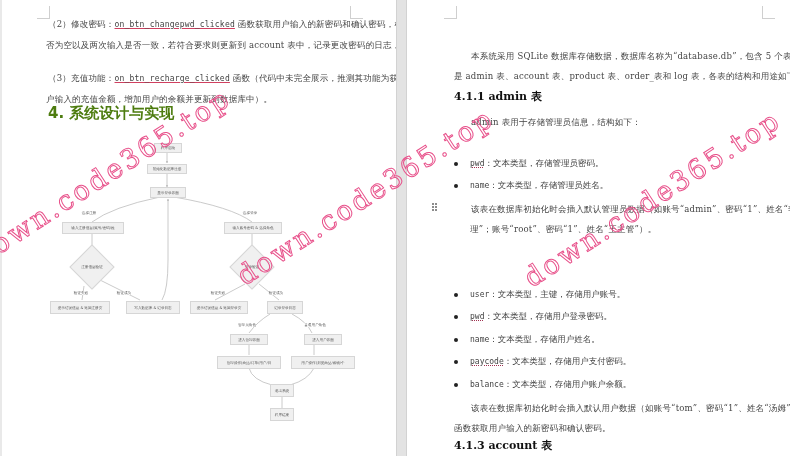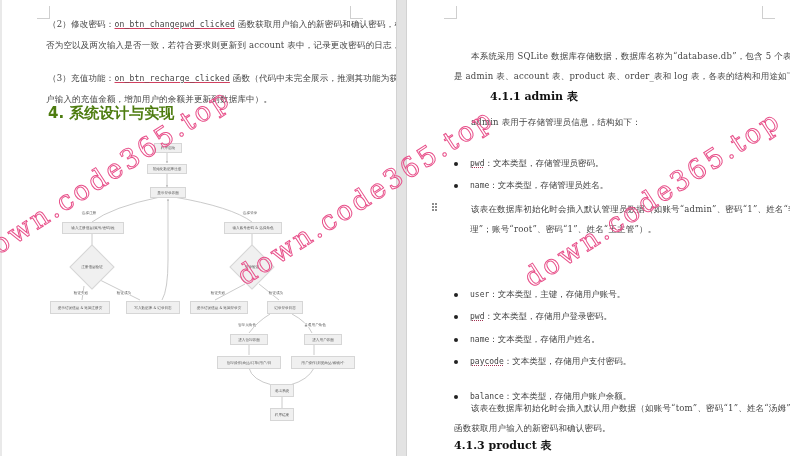--- a/index.html
+++ b/index.html
@@ -171,21 +171,21 @@
 <div class="page" id="page-right">
   <div class="crop tl" style="left:37px;top:6px;"></div>
   <div class="crop tr" style="left:355px;top:6px;"></div>
 
 
   <div class="para" style="left:47px;top:46px;width:330px;">
     <div style="white-space:nowrap;padding-left:17px;">本系统采用 SQLite 数据库存储数据，数据库名称为“database.db”，包含 5 个表，分别</div>
     <div style="white-space:nowrap;">是 admin 表、account 表、product 表、order_表和 log 表，各表的结构和用途如下：</div>
   </div>
 
-  <div class="h3" style="left:47px;top:89px;margin-left:36px;">4.1.1 admin 表</div>
+  <div class="h3" style="left:47px;top:89px;">4.1.1 admin 表</div>
 
   <div class="para" style="left:64px;top:112px;white-space:nowrap;">admin 表用于存储管理员信息，结构如下：</div>
 
   <div class="bullet" style="left:47px;top:180px;">
     <span class="dot"></span><span class="mono">name</span><span>：文本类型，存储管理员姓名。</span>
   </div>
   <div class="bullet" style="left:47px;top:158px;">
     <span class="dot"></span><span class="mono ul-dot">pwd</span><span>：文本类型，存储管理员密码。</span>
   </div>
 
@@ -201,30 +201,30 @@
   </div>
   <div class="bullet" style="left:47px;top:311px;">
     <span class="dot"></span><span class="mono ul-dot">pwd</span><span>：文本类型，存储用户登录密码。</span>
   </div>
   <div class="bullet" style="left:47px;top:334px;">
     <span class="dot"></span><span class="mono">name</span><span>：文本类型，存储用户姓名。</span>
   </div>
   <div class="bullet" style="left:47px;top:356px;">
     <span class="dot"></span><span class="mono ul-dot">paycode</span><span>：文本类型，存储用户支付密码。</span>
   </div>
-  <div class="bullet" style="left:47px;top:379px;margin-top:12px;">
+  <div class="bullet" style="left:47px;top:379px;">
     <span class="dot"></span><span class="mono">balance</span><span>：文本类型，存储用户账户余额。</span>
   </div>
 
   <div class="para" style="left:47px;top:398px;width:330px;">
     <div style="white-space:nowrap;padding-left:17px;">该表在数据库初始化时会插入默认用户数据（如账号“tom”、密码“1”、姓名“汤姆”等），</div>
     <div style="white-space:nowrap;">函数获取用户输入的新密码和确认密码。</div>
   </div>
 
-  <div class="h3" style="left:47px;top:438px;">4.1.3 product 表</div>
+  <div class="h3" style="left:47px;top:438px;">4.1.3 account 表</div>
 </div>
 
 <div class="handle">
   <span></span>
     <span></span>
     <span></span>
     <span></span>
     <span></span>
     <span></span>
 </div>

